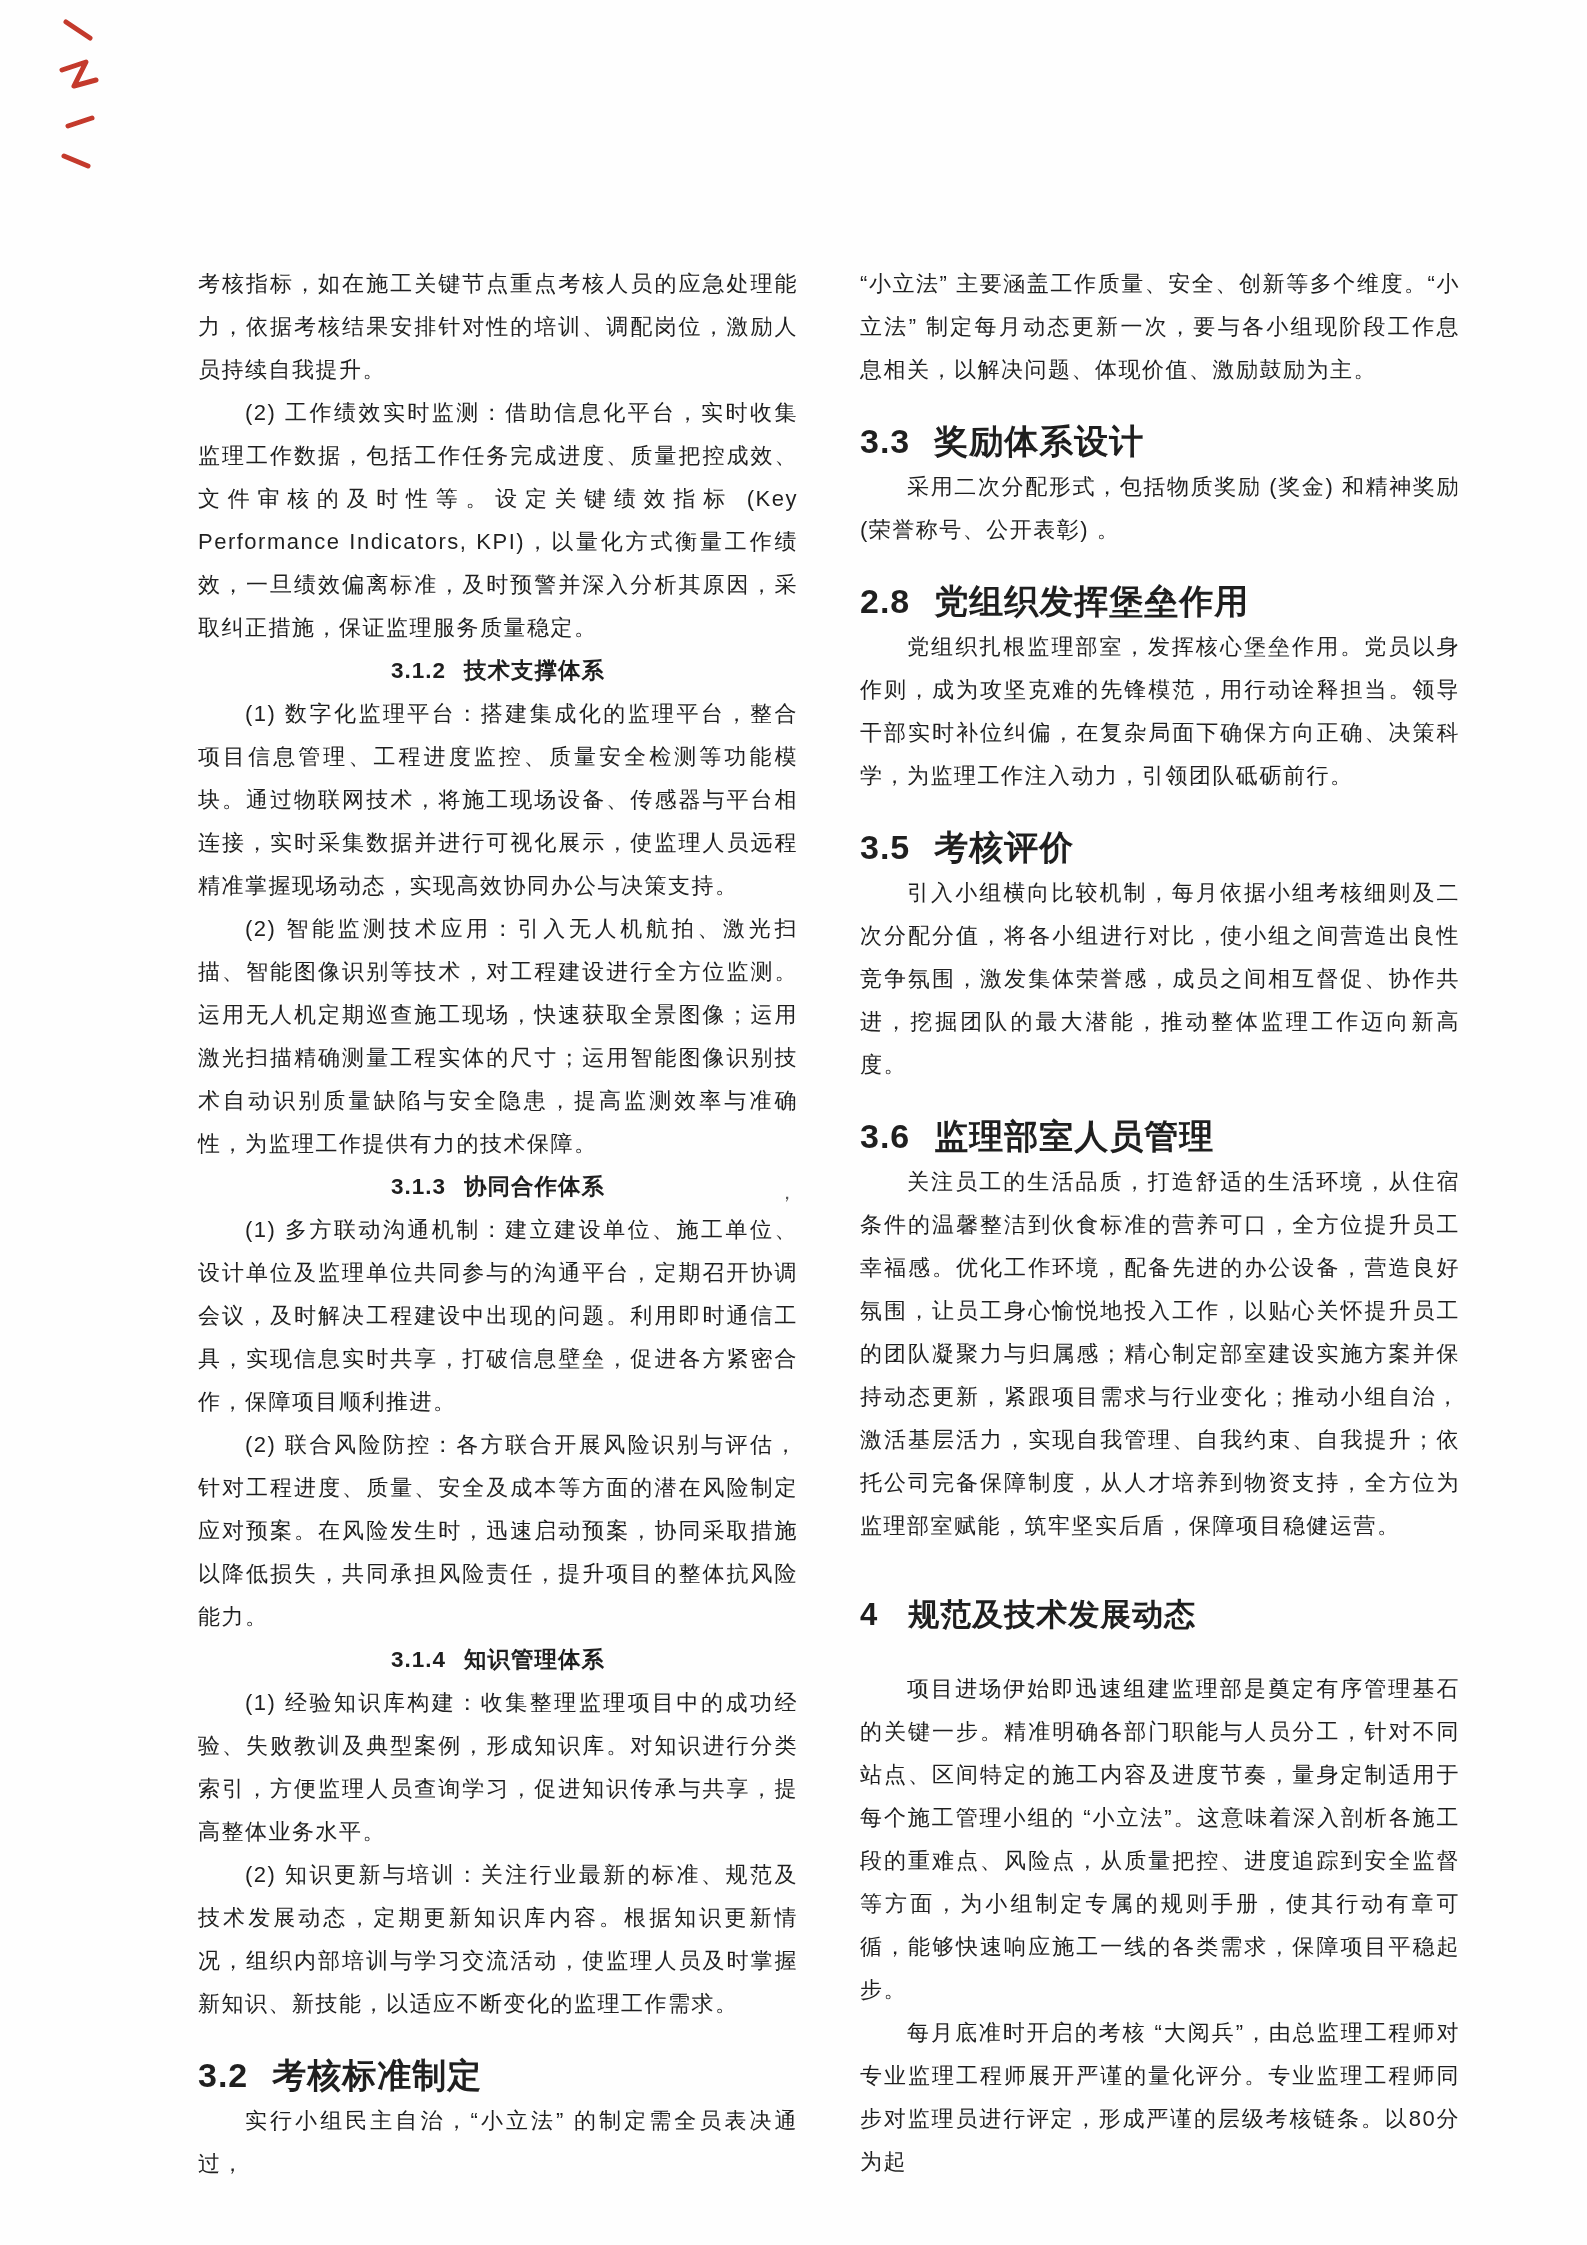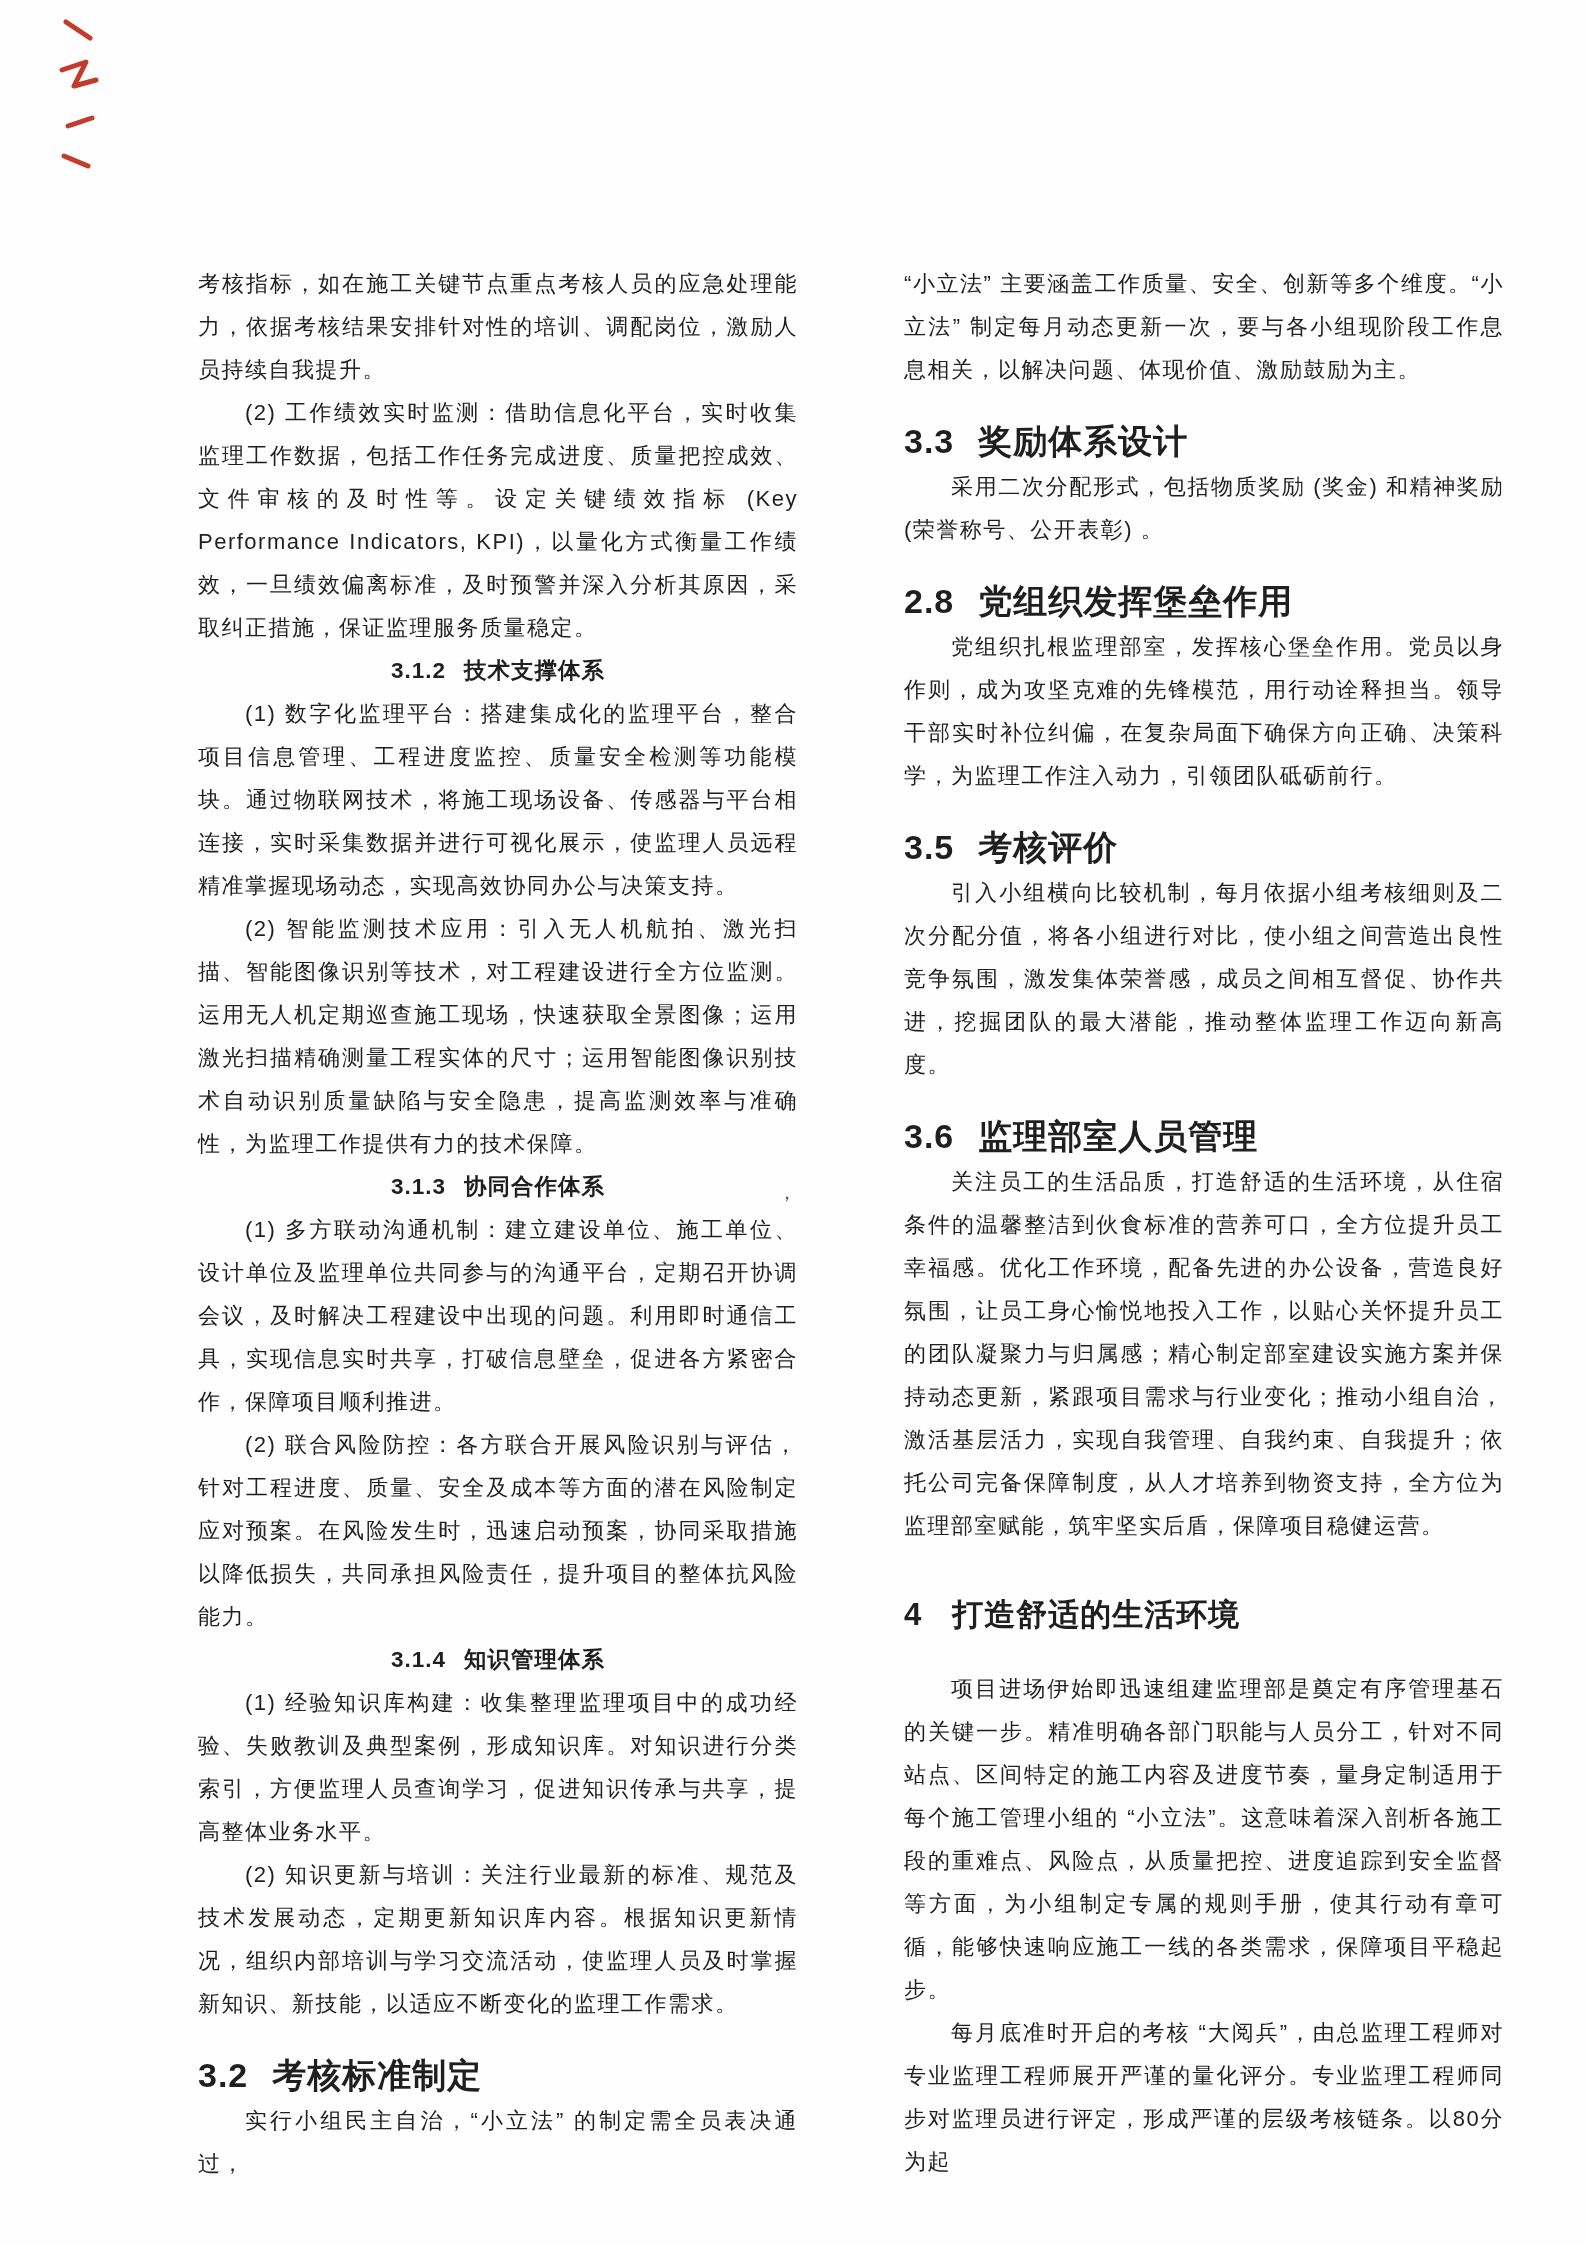--- a/index.html
+++ b/index.html
@@ -22,21 +22,21 @@
     position: absolute;
     top: 262px;
     width: 600px;
     font-size: 22px;
     line-height: 43px;
     letter-spacing: 1.5px;
     text-align: justify;
     text-justify: inter-ideograph;
   }
   .column.left  { left: 198px; }
-  .column.right { left: 904px; }
+  .column.right { left: 860px; }
 
   .blk-body { margin: 0; text-indent: 0; }
   .blk-para { margin: 0; text-indent: 47px; }
 
   .blk-subhead {
     position: relative;
     margin: 0;
     font-weight: bold;
     font-size: 22.5px;
     letter-spacing: 1px;
@@ -124,18 +124,18 @@
   <div class="column right" id="col-right">
       <div class="blk-body">“小立法” 主要涵盖工作质量、安全、创新等多个维度。“小立法” 制定每月动态更新一次，要与各小组现阶段工作息息相关，以解决问题、体现价值、激励鼓励为主。</div>
       <div class="blk-sechead"><span class="num">3.3</span><span class="title">奖励体系设计</span></div>
       <div class="blk-para">采用二次分配形式，包括物质奖励 (奖金) 和精神奖励 (荣誉称号、公开表彰) 。</div>
       <div class="blk-sechead"><span class="num">2.8</span><span class="title">党组织发挥堡垒作用</span></div>
       <div class="blk-para">党组织扎根监理部室，发挥核心堡垒作用。党员以身作则，成为攻坚克难的先锋模范，用行动诠释担当。领导干部实时补位纠偏，在复杂局面下确保方向正确、决策科学，为监理工作注入动力，引领团队砥砺前行。</div>
       <div class="blk-sechead"><span class="num">3.5</span><span class="title">考核评价</span></div>
       <div class="blk-para">引入小组横向比较机制，每月依据小组考核细则及二次分配分值，将各小组进行对比，使小组之间营造出良性竞争氛围，激发集体荣誉感，成员之间相互督促、协作共进，挖掘团队的最大潜能，推动整体监理工作迈向新高度。</div>
       <div class="blk-sechead"><span class="num">3.6</span><span class="title">监理部室人员管理</span></div>
       <div class="blk-para">关注员工的生活品质，打造舒适的生活环境，从住宿条件的温馨整洁到伙食标准的营养可口，全方位提升员工幸福感。优化工作环境，配备先进的办公设备，营造良好氛围，让员工身心愉悦地投入工作，以贴心关怀提升员工的团队凝聚力与归属感；精心制定部室建设实施方案并保持动态更新，紧跟项目需求与行业变化；推动小组自治，激活基层活力，实现自我管理、自我约束、自我提升；依托公司完备保障制度，从人才培养到物资支持，全方位为监理部室赋能，筑牢坚实后盾，保障项目稳健运营。</div>
-      <div class="blk-chapter"><span class="num">4</span><span class="title">打造舒适的生活环境</span></div>
+      <div class="blk-chapter"><span class="num">4</span><span class="title">规范及技术发展动态</span></div>
       <div class="blk-para">项目进场伊始即迅速组建监理部是奠定有序管理基石的关键一步。精准明确各部门职能与人员分工，针对不同站点、区间特定的施工内容及进度节奏，量身定制适用于每个施工管理小组的 “小立法”。这意味着深入剖析各施工段的重难点、风险点，从质量把控、进度追踪到安全监督等方面，为小组制定专属的规则手册，使其行动有章可循，能够快速响应施工一线的各类需求，保障项目平稳起步。</div>
       <div class="blk-para">每月底准时开启的考核 “大阅兵”，由总监理工程师对专业监理工程师展开严谨的量化评分。专业监理工程师同步对监理员进行评定，形成严谨的层级考核链条。以80分为起</div>
     </div>
 
 </div>
 
 </body></html>

